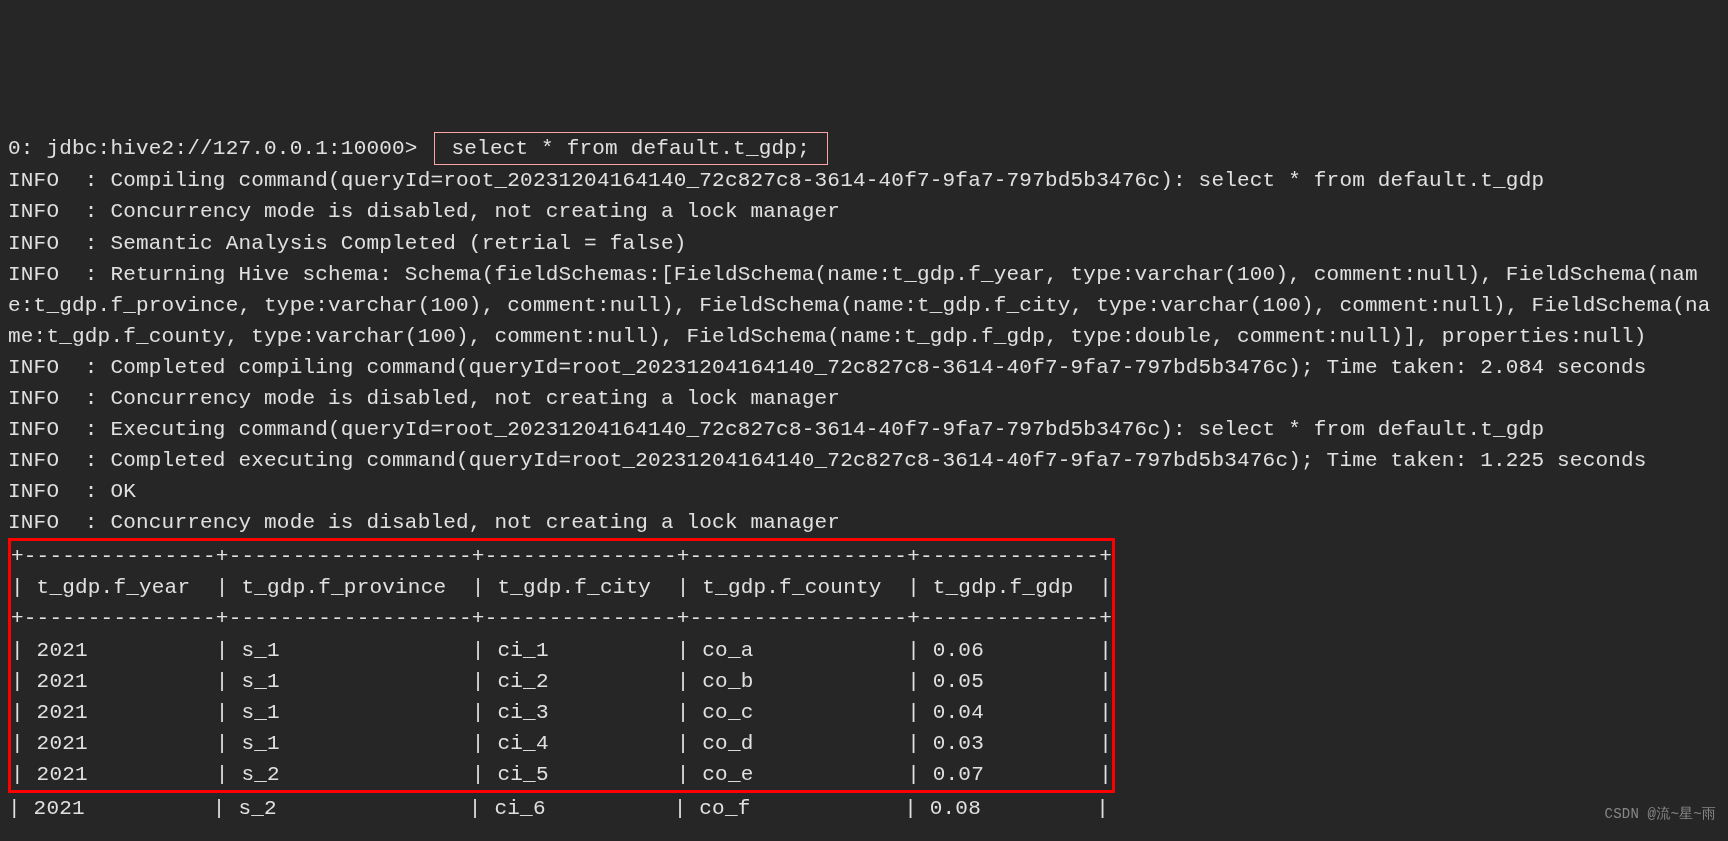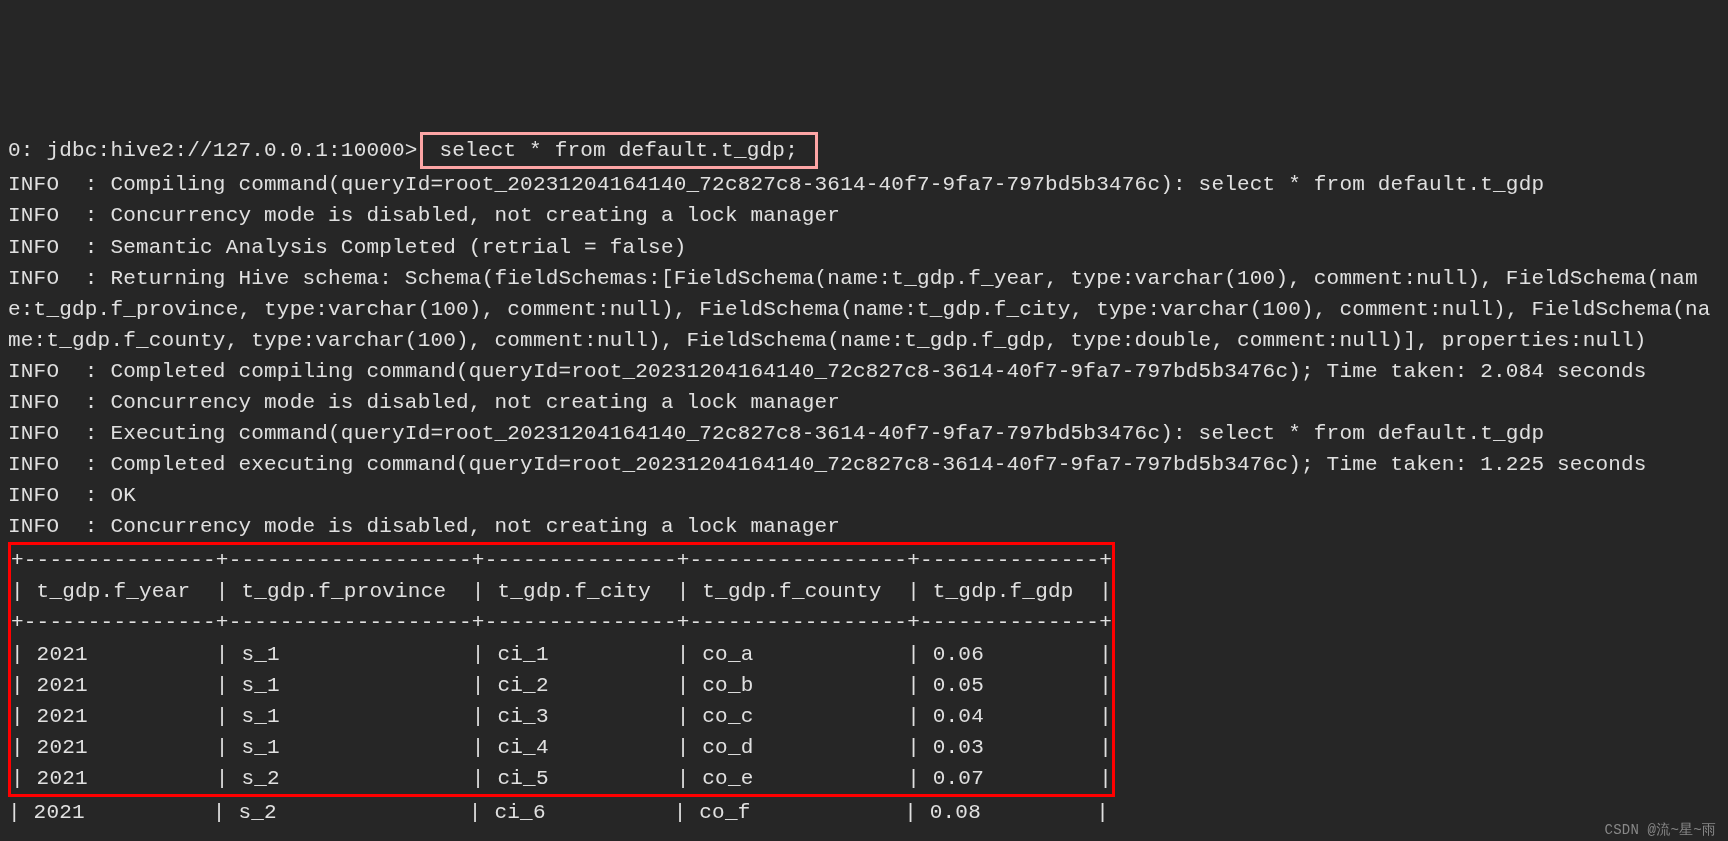--- a/index.html
+++ b/index.html
@@ -17,34 +17,34 @@
       white-space: pre;
       overflow-x: auto;
       letter-spacing: 0.2px;
     }
     .terminal-output {
       white-space: pre-wrap;
       word-break: break-all;
       font-family: Liberation Mono, monospace;
     }
     .highlight-box-red {
-      border: 3px solid #fca5a5;
+      border: 1px solid #fca5a5;
       display: inline-block;
       padding: 0 4px;
-      margin-left: 2px;
+      margin-left: 16px;
     }
     .highlight-table-red {
       border: 3px solid #ff0000;
       display: inline-block;
       padding: 0;
       white-space: pre;
     }
     .watermark {
       position: fixed;
-      bottom: 0;
+      bottom: 16px;
       right: 12px;
       color: #888;
       font-size: 14px;
     }
     .line { display: block; }
   </style>
 </head>
 <body>
 
 

